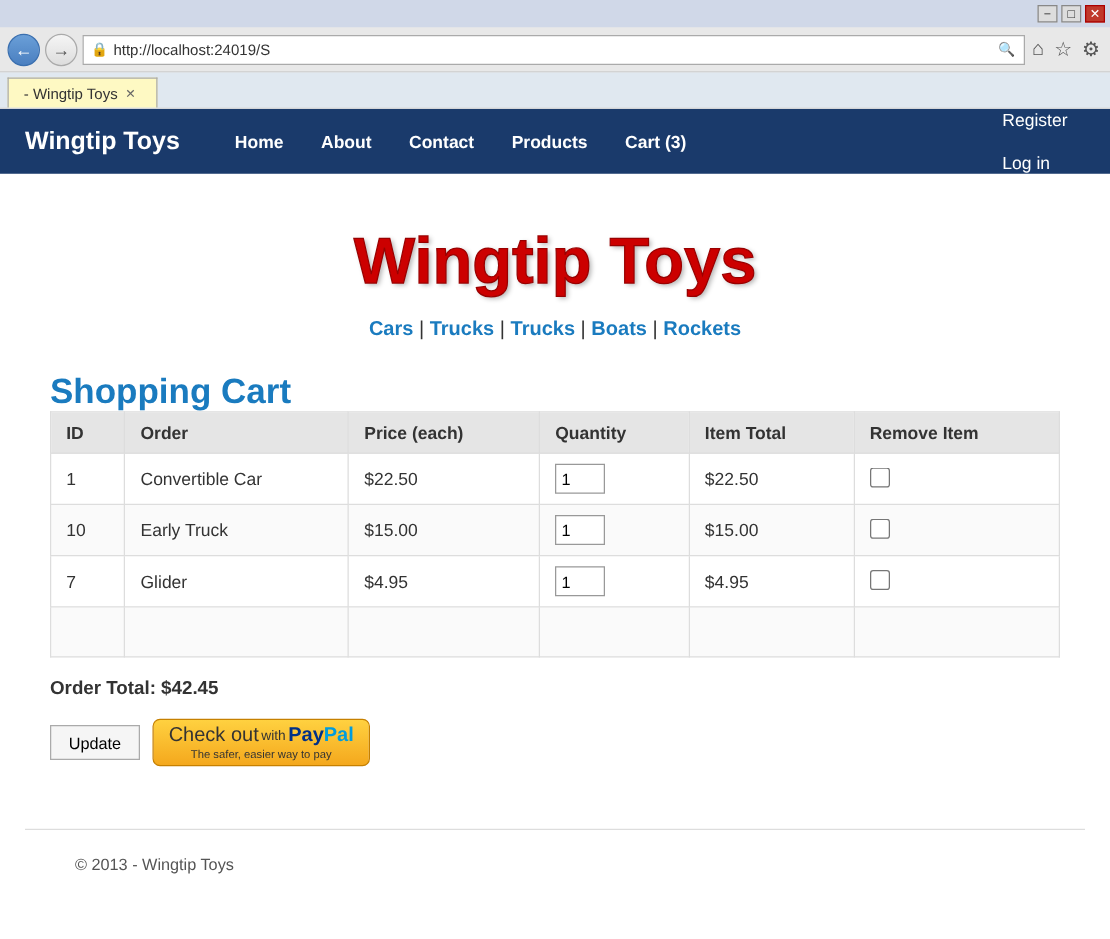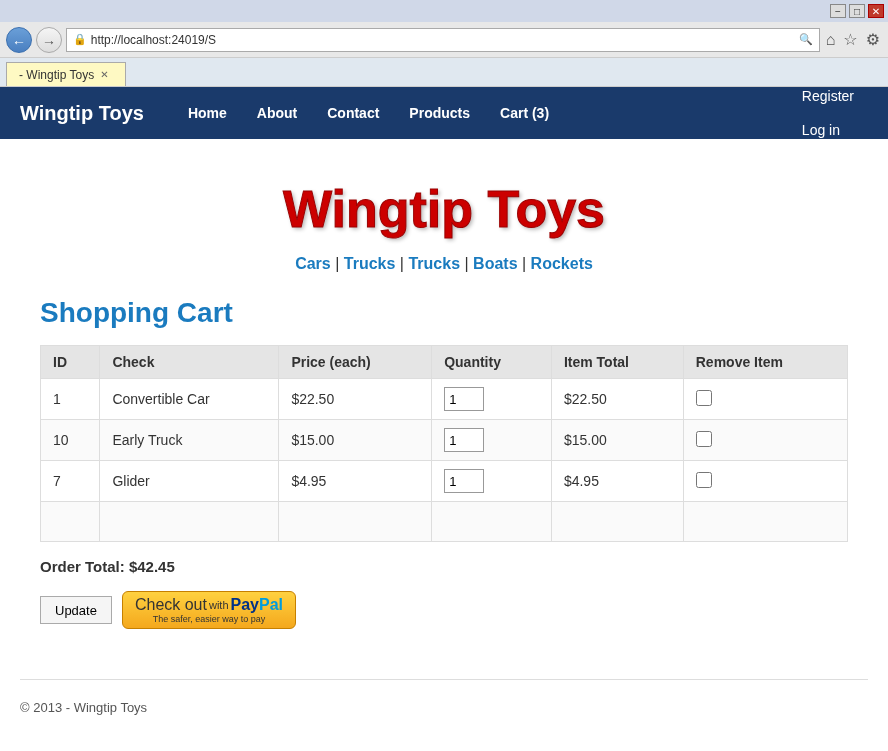--- a/index.html
+++ b/index.html
@@ -79,21 +79,21 @@
 
     
     .category-links {
       text-align: center; margin-bottom: 24px; font-size: 16px;
     }
     .category-links a {
       color: #1a7bbf; text-decoration: none; font-weight: bold;
     }
 
     
-    .cart-title { font-size: 28px; color: #1a7bbf; margin-bottom: 16px; font-weight: bold; }
+    .cart-title { font-size: 28px; color: #1a7bbf; font-weight: bold; }
 
     .cart-table { width: 100%; border-collapse: collapse; margin-bottom: 16px; }
     .cart-table th, .cart-table td {
       border: 1px solid #ddd; padding: 8px 12px; text-align: left; font-size: 14px;
     }
     .cart-table th { background: #e5e5e5; font-weight: bold; }
     .cart-table td input[type="text"] {
       width: 40px; height: 24px; border: 1px solid #999; padding: 2px 4px; font-size: 13px;
     }
     .cart-table td input[type="checkbox"] { width: 16px; height: 16px; cursor: pointer; }
@@ -110,21 +110,21 @@
 
     .paypal-btn {
       background: linear-gradient(to bottom, #ffd140, #f4a81d);
       border: 1px solid #c68000; border-radius: 6px;
       padding: 4px 12px; cursor: pointer; display: flex; flex-direction: column;
       align-items: center; min-width: 120px;
     }
 
     
     .footer-divider { border: none; border-top: 1px solid #ddd; margin: 0 20px 10px; }
-    .footer { padding: 10px 20px; font-size: 13px; color: #555; }
+    .footer { padding: 10px 60px; font-size: 13px; color: #555; }
 
     
     .page-wrapper { height: 751px; overflow: hidden; position: relative; }
     .browser-content { background: white; overflow-y: auto; height: calc(751px - 86px); }
   </style>
 </head>
 <body>
 
 <div class="page-wrapper">
 
@@ -184,21 +184,21 @@
         <a>Boats</a><span> |</span>
         <a>Rockets</a>
       </div>
 
       <h2 class="cart-title">Shopping Cart</h2>
 
       <table class="cart-table">
         <thead>
           <tr>
             <th>ID</th>
-            <th>Check</th>
+            <th>Order</th>
             <th>Price (each)</th>
             <th>Quantity</th>
             <th>Item Total</th>
             <th>Remove Item</th>
           </tr>
         </thead>
         <tbody>
           <tr>
             <td>1</td>
             <td>Convertible Car</td>

